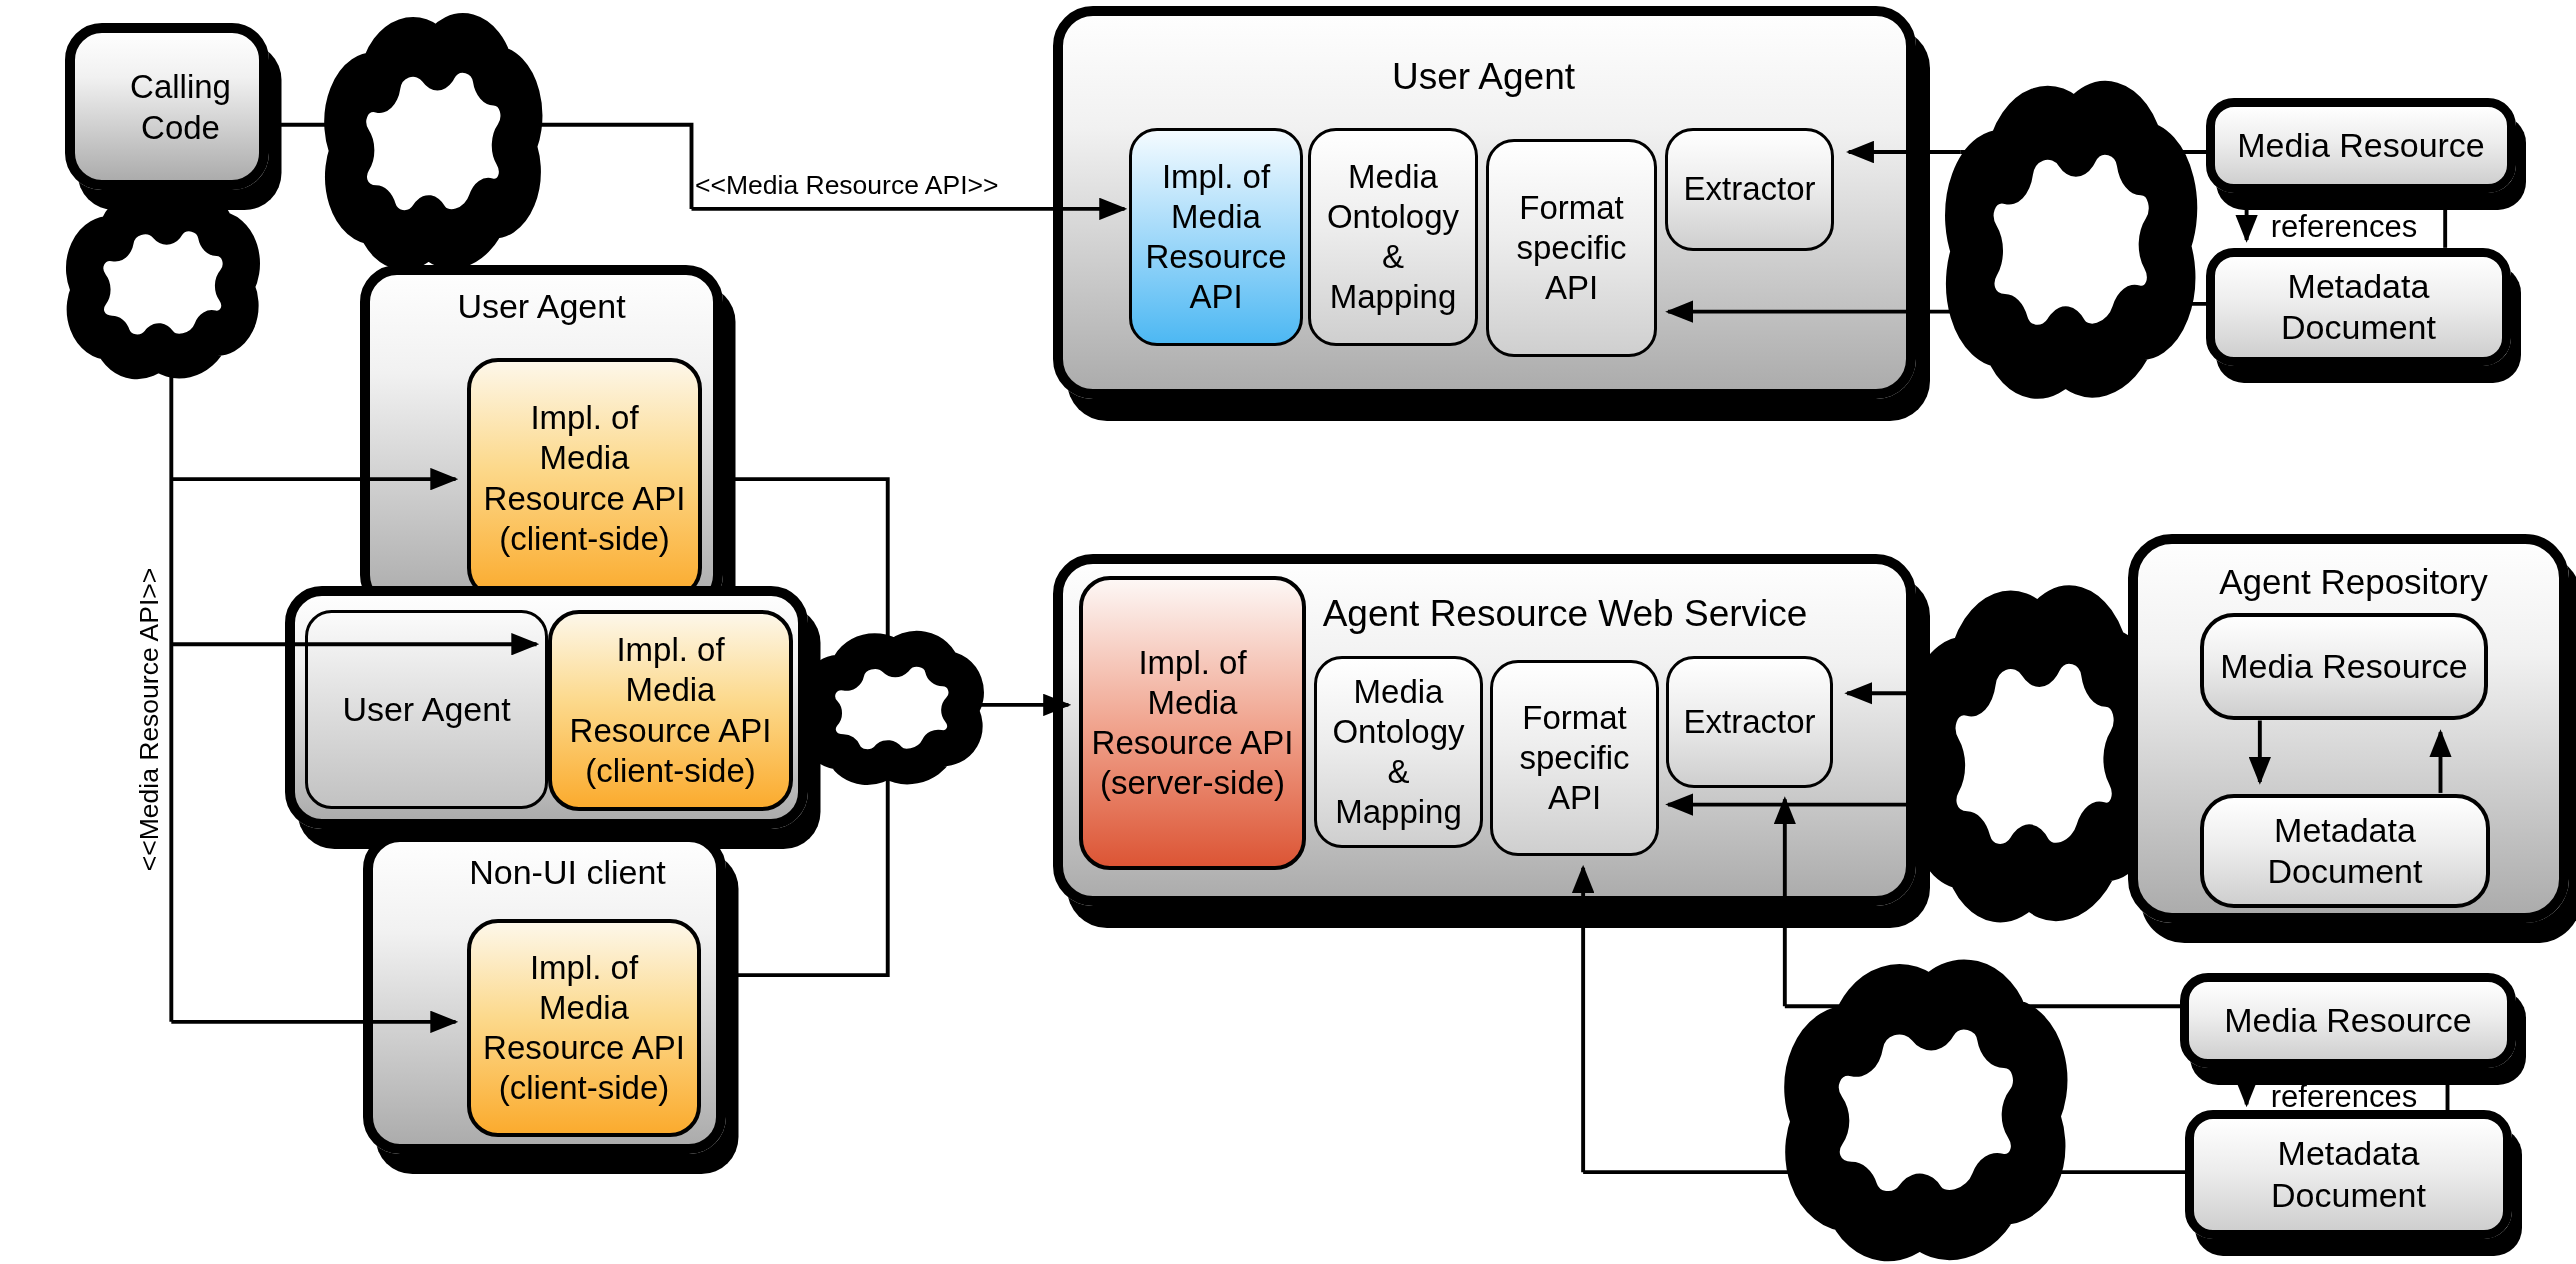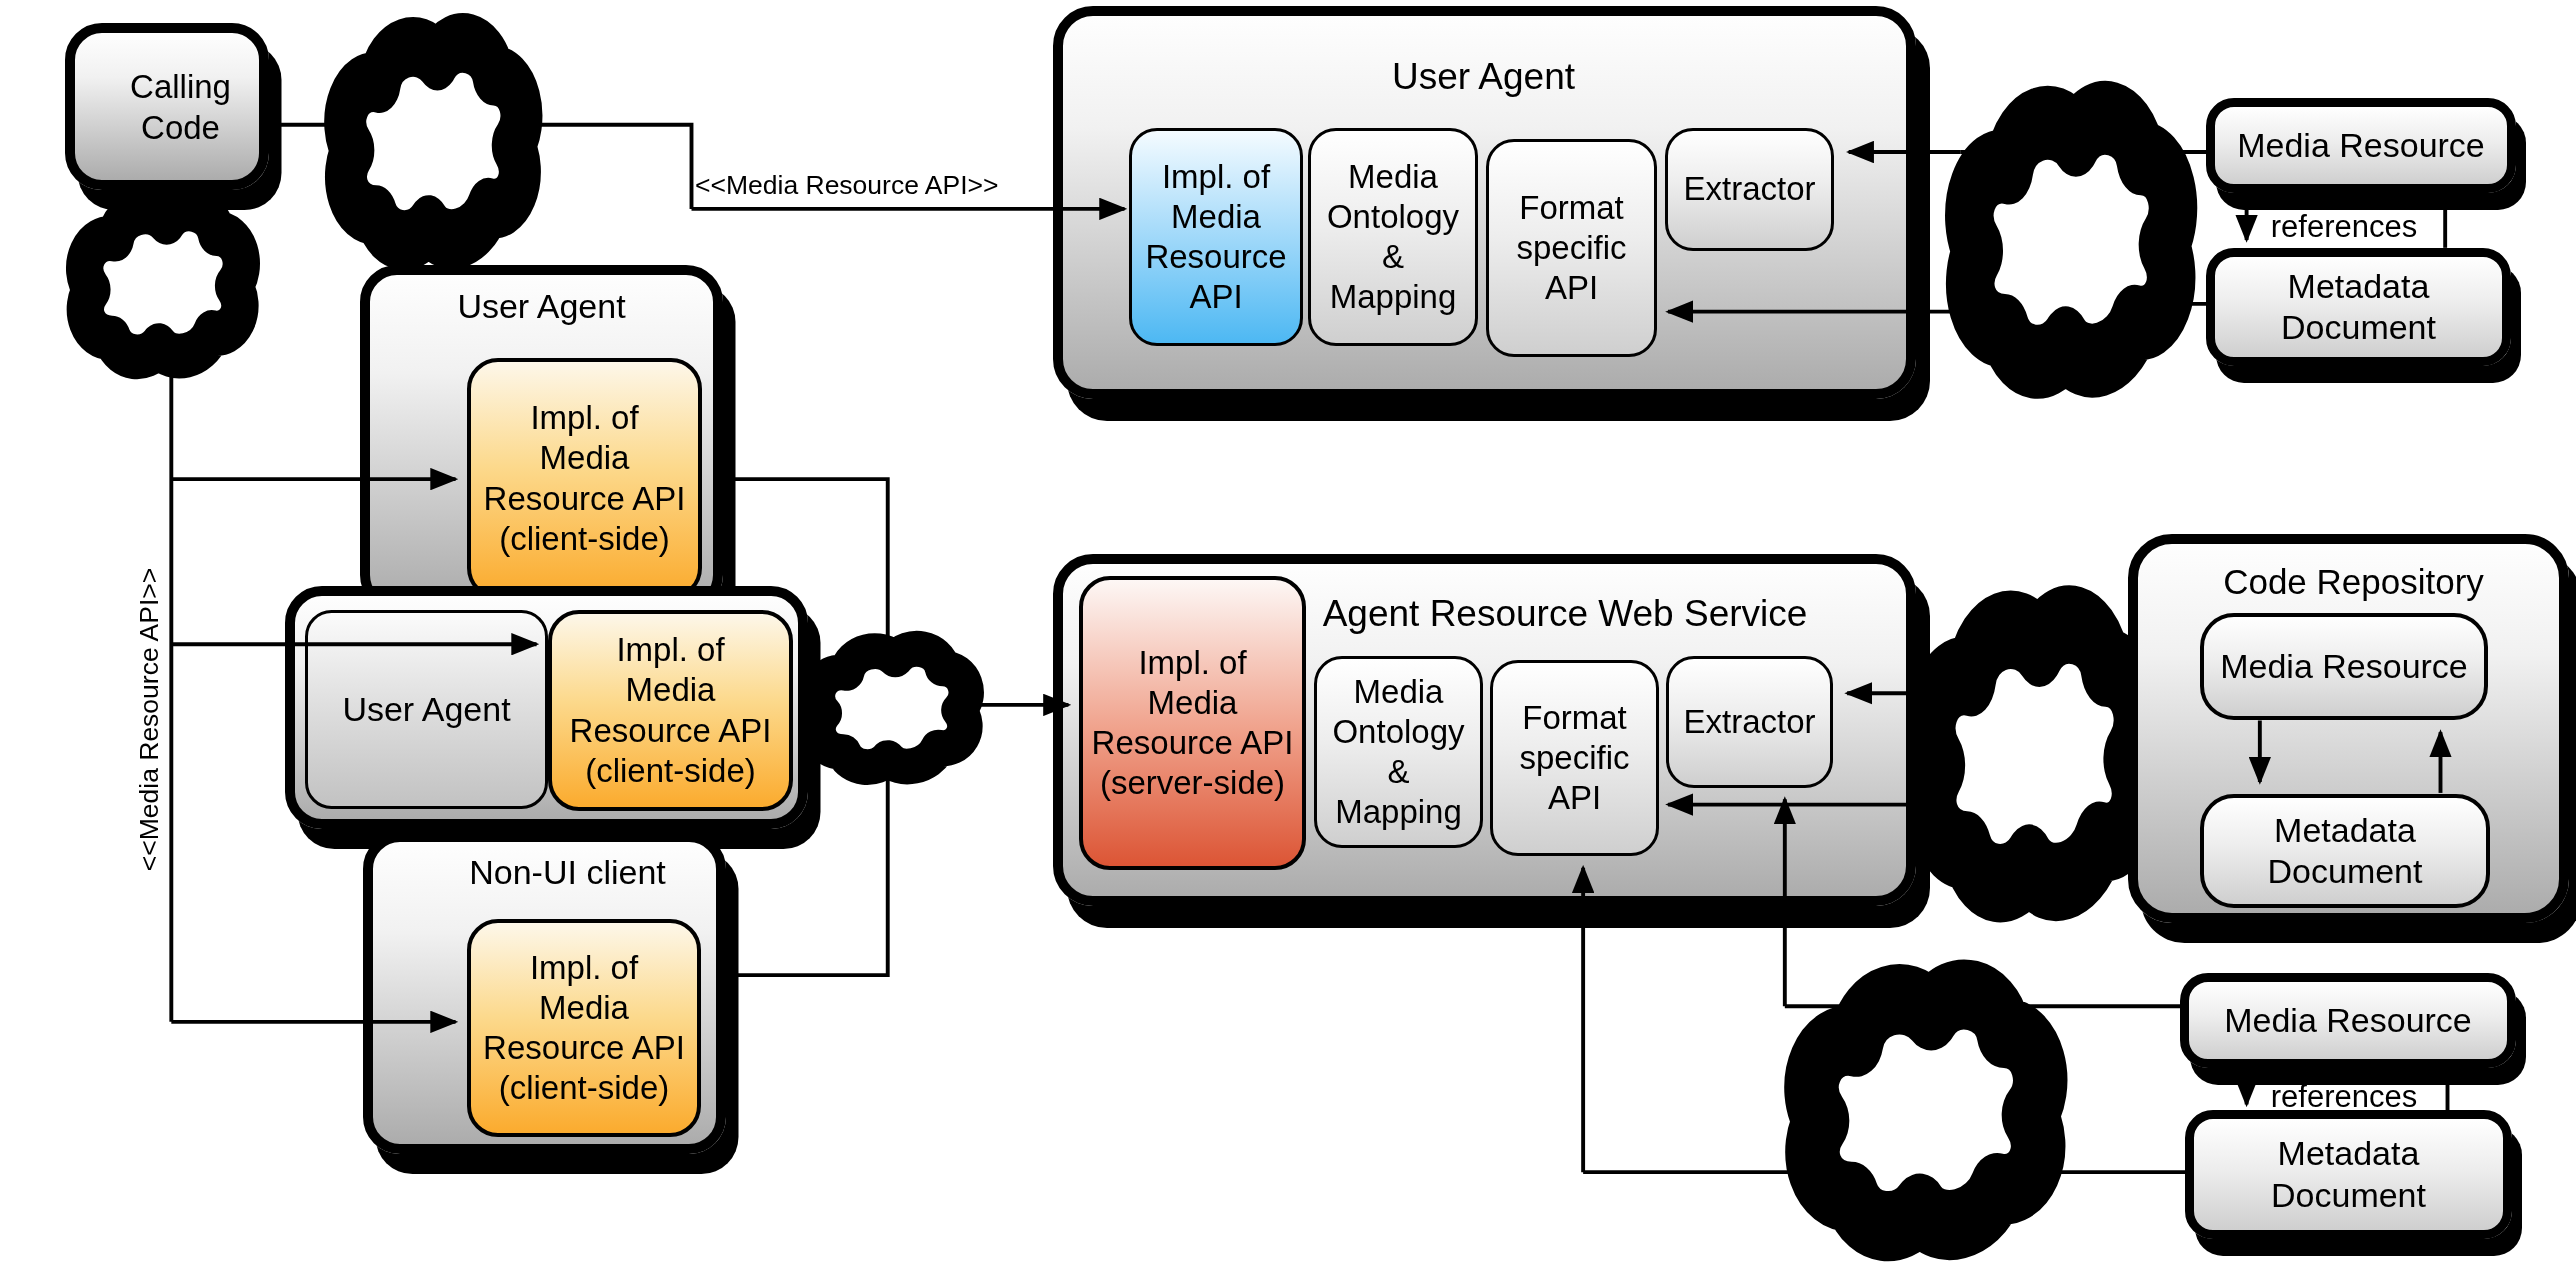--- a/index.html
+++ b/index.html
@@ -117,21 +117,21 @@
   <div class="node gradGray" style="left:1314px;top:656px;width:169px;height:192px;">Media
 Ontology
 &amp;
 Mapping</div>
   <div class="node gradGray" style="left:1490px;top:660px;width:169px;height:196px;">Format
 specific
 API</div>
   <div class="node gradGray" style="left:1666px;top:656px;width:167px;height:132px;">Extractor</div>
 
   <div class="bigbox" style="left:2128px;top:534px;width:441px;height:389px;border-radius:44px;box-shadow:12.5px 20px 0 0 #000;"></div>
-  <div class="boxtitle" style="left:2159px;top:562px;width:389px;font-size:35px;">Code Repository</div>
+  <div class="boxtitle" style="left:2159px;top:562px;width:389px;font-size:35px;">Agent Repository</div>
   <div class="node b6 gradGray" style="left:2200px;top:613px;width:288px;height:107px;border-radius:34px;font-size:34px;">Media Resource</div>
   <div class="node b6 gradGray" style="left:2200px;top:794px;width:290px;height:114px;border-radius:34px;font-size:34px;">Metadata
 Document</div>
 
   <div class="node gradGray smallshadow" style="left:2206px;top:98px;width:310px;height:95px;border-width:9.3px;font-size:34px;">Media Resource</div>
   <div class="node gradGray smallshadow" style="left:2206px;top:248px;width:305px;height:118px;border-width:9.3px;font-size:34px;">Metadata
 Document</div>
 
   <div class="node gradGray smallshadow" style="left:2180px;top:973px;width:336px;height:95px;border-width:9.3px;font-size:34px;">Media Resource</div>
   <div class="node gradGray smallshadow" style="left:2185px;top:1110px;width:327px;height:129px;border-width:9.3px;font-size:34px;">Metadata

